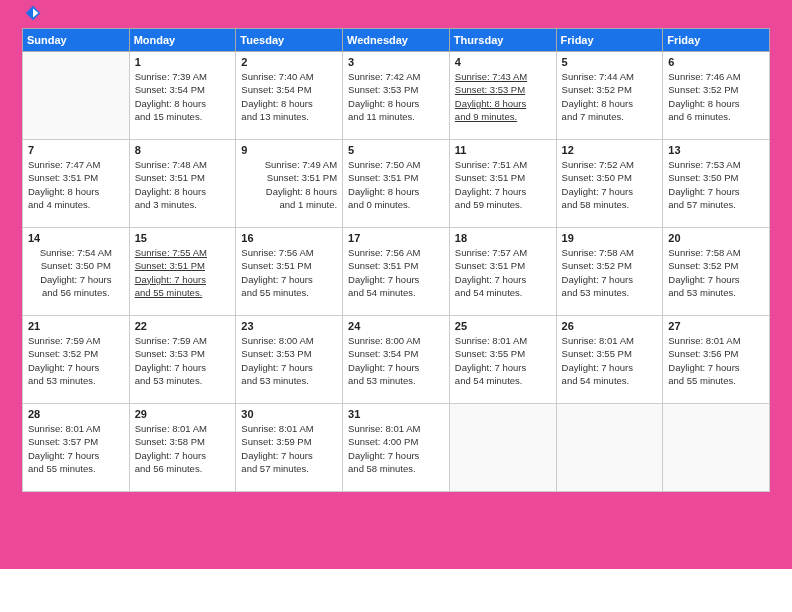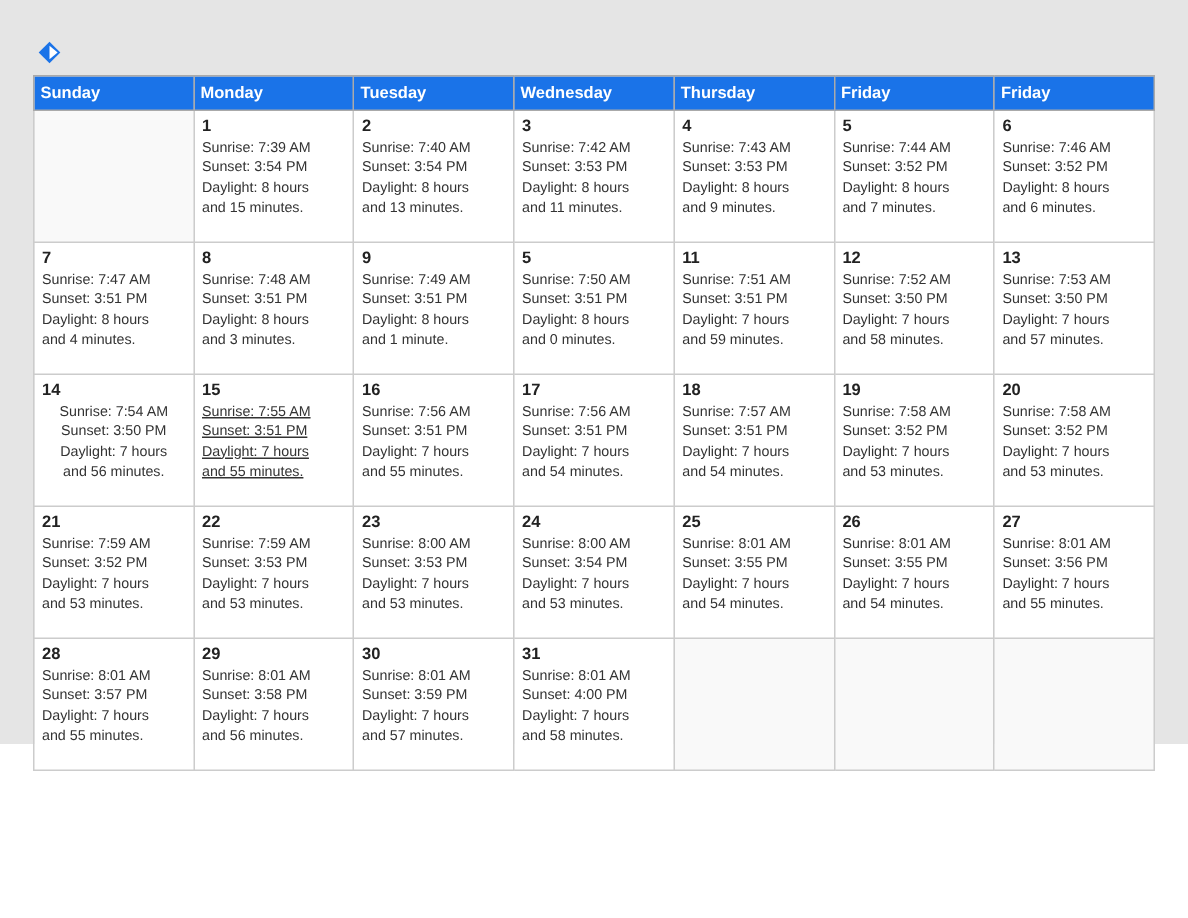--- a/index.html
+++ b/index.html
@@ -5,23 +5,23 @@
     * { box-sizing: border-box; margin: 0; padding: 0; }
     body {
       font-family: Arial, sans-serif;
       background: #fff;
       width: 792px;
       height: 612px;
       overflow: hidden;
     }
     .page {
       width: 792px;
-      height: 496px;
-      padding: 26px 22px 10px 22px;
-      background: #e5e5e5;
+      height: 569px;
+      padding: 4px 22px 10px 22px;
+      background: #ec4899;
     }
     .header {
       display: flex;
       justify-content: space-between;
       align-items: flex-start;
       margin-bottom: 10px;
     }
     .logo {
       display: flex;
       flex-direction: column;
@@ -153,21 +153,21 @@
           </td>
           <td>
             <span class="day-number">3</span>
             <div class="day-detail" style="white-space: pre-line;">Sunrise: 7:42 AM
 Sunset: 3:53 PM
 Daylight: 8 hours
 and 11 minutes.</div>
           </td>
           <td>
             <span class="day-number">4</span>
-            <div class="day-detail" style="white-space: pre-line;">Sunrise: 7:43 AM
+            <div class="day-detail" style="white-space: pre-line; text-decoration: underline;">Sunrise: 7:43 AM
 Sunset: 3:53 PM
 Daylight: 8 hours
 and 9 minutes.</div>
           </td>
           <td>
             <span class="day-number">5</span>
             <div class="day-detail" style="white-space: pre-line;">Sunrise: 7:44 AM
 Sunset: 3:52 PM
 Daylight: 8 hours
 and 7 minutes.</div>
@@ -190,21 +190,21 @@
           </td>
           <td>
             <span class="day-number">8</span>
             <div class="day-detail" style="white-space: pre-line;">Sunrise: 7:48 AM
 Sunset: 3:51 PM
 Daylight: 8 hours
 and 3 minutes.</div>
           </td>
           <td>
             <span class="day-number">9</span>
-            <div class="day-detail" style="white-space: pre-line;">Sunrise: 7:49 AM
+            <div class="day-detail" style="white-space: pre-line; text-align: right;">Sunrise: 7:49 AM
 Sunset: 3:51 PM
 Daylight: 8 hours
 and 1 minute.</div>
           </td>
           <td>
             <span class="day-number">5</span>
             <div class="day-detail" style="white-space: pre-line;">Sunrise: 7:50 AM
 Sunset: 3:51 PM
 Daylight: 8 hours
 and 0 minutes.</div>

